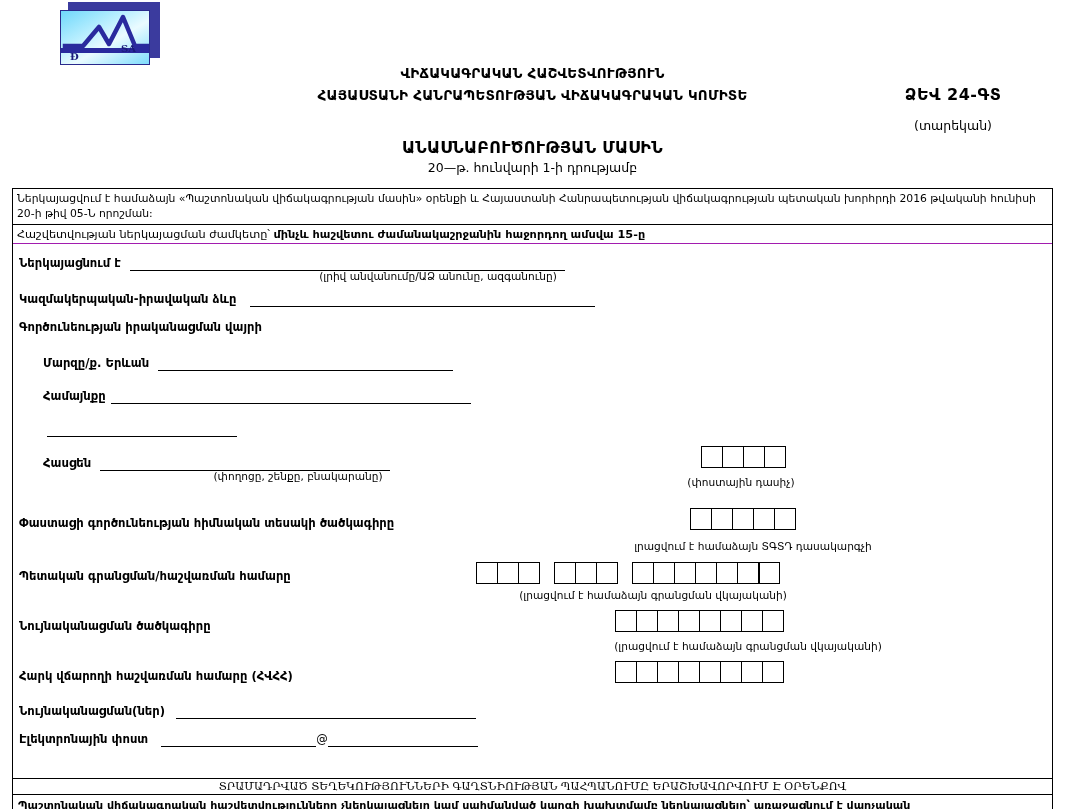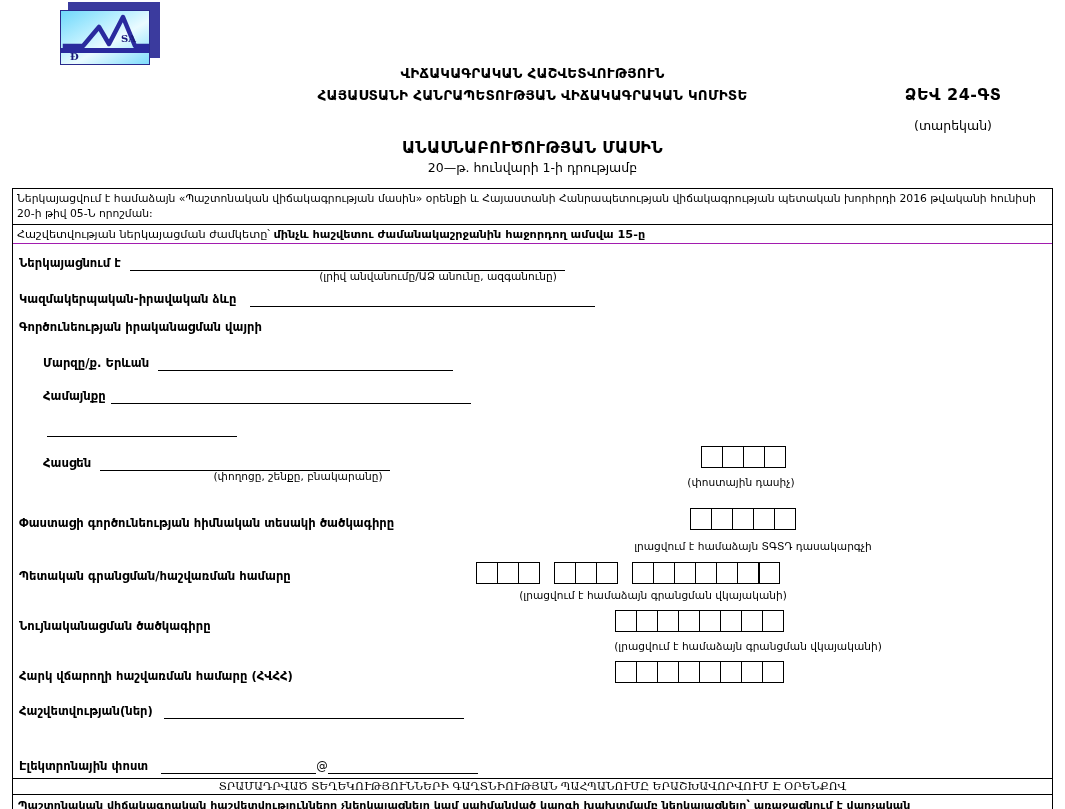--- a/index.html
+++ b/index.html
@@ -49,21 +49,21 @@
   }
   .logo-face svg { display: block; }
   .logo-letter {
     position: absolute;
     font-family: "DejaVu Serif", "Liberation Serif", serif;
     font-size: 10px;
     font-weight: bold;
     color: #1a1a7a;
   }
   .logo-letter.left { left: 9px; bottom: 2px; }
-  .logo-letter.right { right: 13px; bottom: 20px; }
+  .logo-letter.right { right: 13px; bottom: 10px; }
 
   .org-titles {
     position: absolute;
     left: 0;
     right: 0;
     top: 62px;
     text-align: center;
     font-weight: bold;
     font-size: 13.5px;
     letter-spacing: 0.2px;
@@ -324,25 +324,25 @@
         <div class="cell"></div>
         <div class="cell"></div>
         <div class="cell"></div>
         <div class="cell"></div>
         <div class="cell"></div>
         <div class="cell"></div>
         <div class="cell"></div>
       </div>
 
     <div class="row" style="left:6px; top:456px;">
-      <span class="lbl">Հաշվետվության(ներ)</span>
+      <span class="lbl">Նույնականացման(ներ)</span>
       <span class="uline" style="width:300px; margin-left:6px;"></span>
     </div>
 
-    <div class="row" style="left:6px; top:484px;margin-top:27px;">
+    <div class="row" style="left:6px; top:484px;">
       <span class="lbl">Էլեկտրոնային փոստ</span>
       <span class="uline" style="width:155px; margin-left:8px;"></span><span style="font-size:11.5px;">@</span><span class="uline" style="width:150px;"></span>
     </div>
   </div>
 
   <div class="notice-band">ՏՐԱՄԱԴՐՎԱԾ ՏԵՂԵԿՈՒԹՅՈՒՆՆԵՐԻ ԳԱՂՏՆԻՈՒԹՅԱՆ ՊԱՀՊԱՆՈՒՄԸ ԵՐԱՇԽԱՎՈՐՎՈՒՄ Է ՕՐԵՆՔՈՎ</div>
   <div class="warning">Պաշտոնական վիճակագրական հաշվետվությունները չներկայացնելը կամ սահմանված կարգի խախտմամբ ներկայացնելը՝ առաջացնում է վարչական պատասխանատվություն օրենքով սահմանված կարգով:</div>
 </div>
 
 </body></html>

